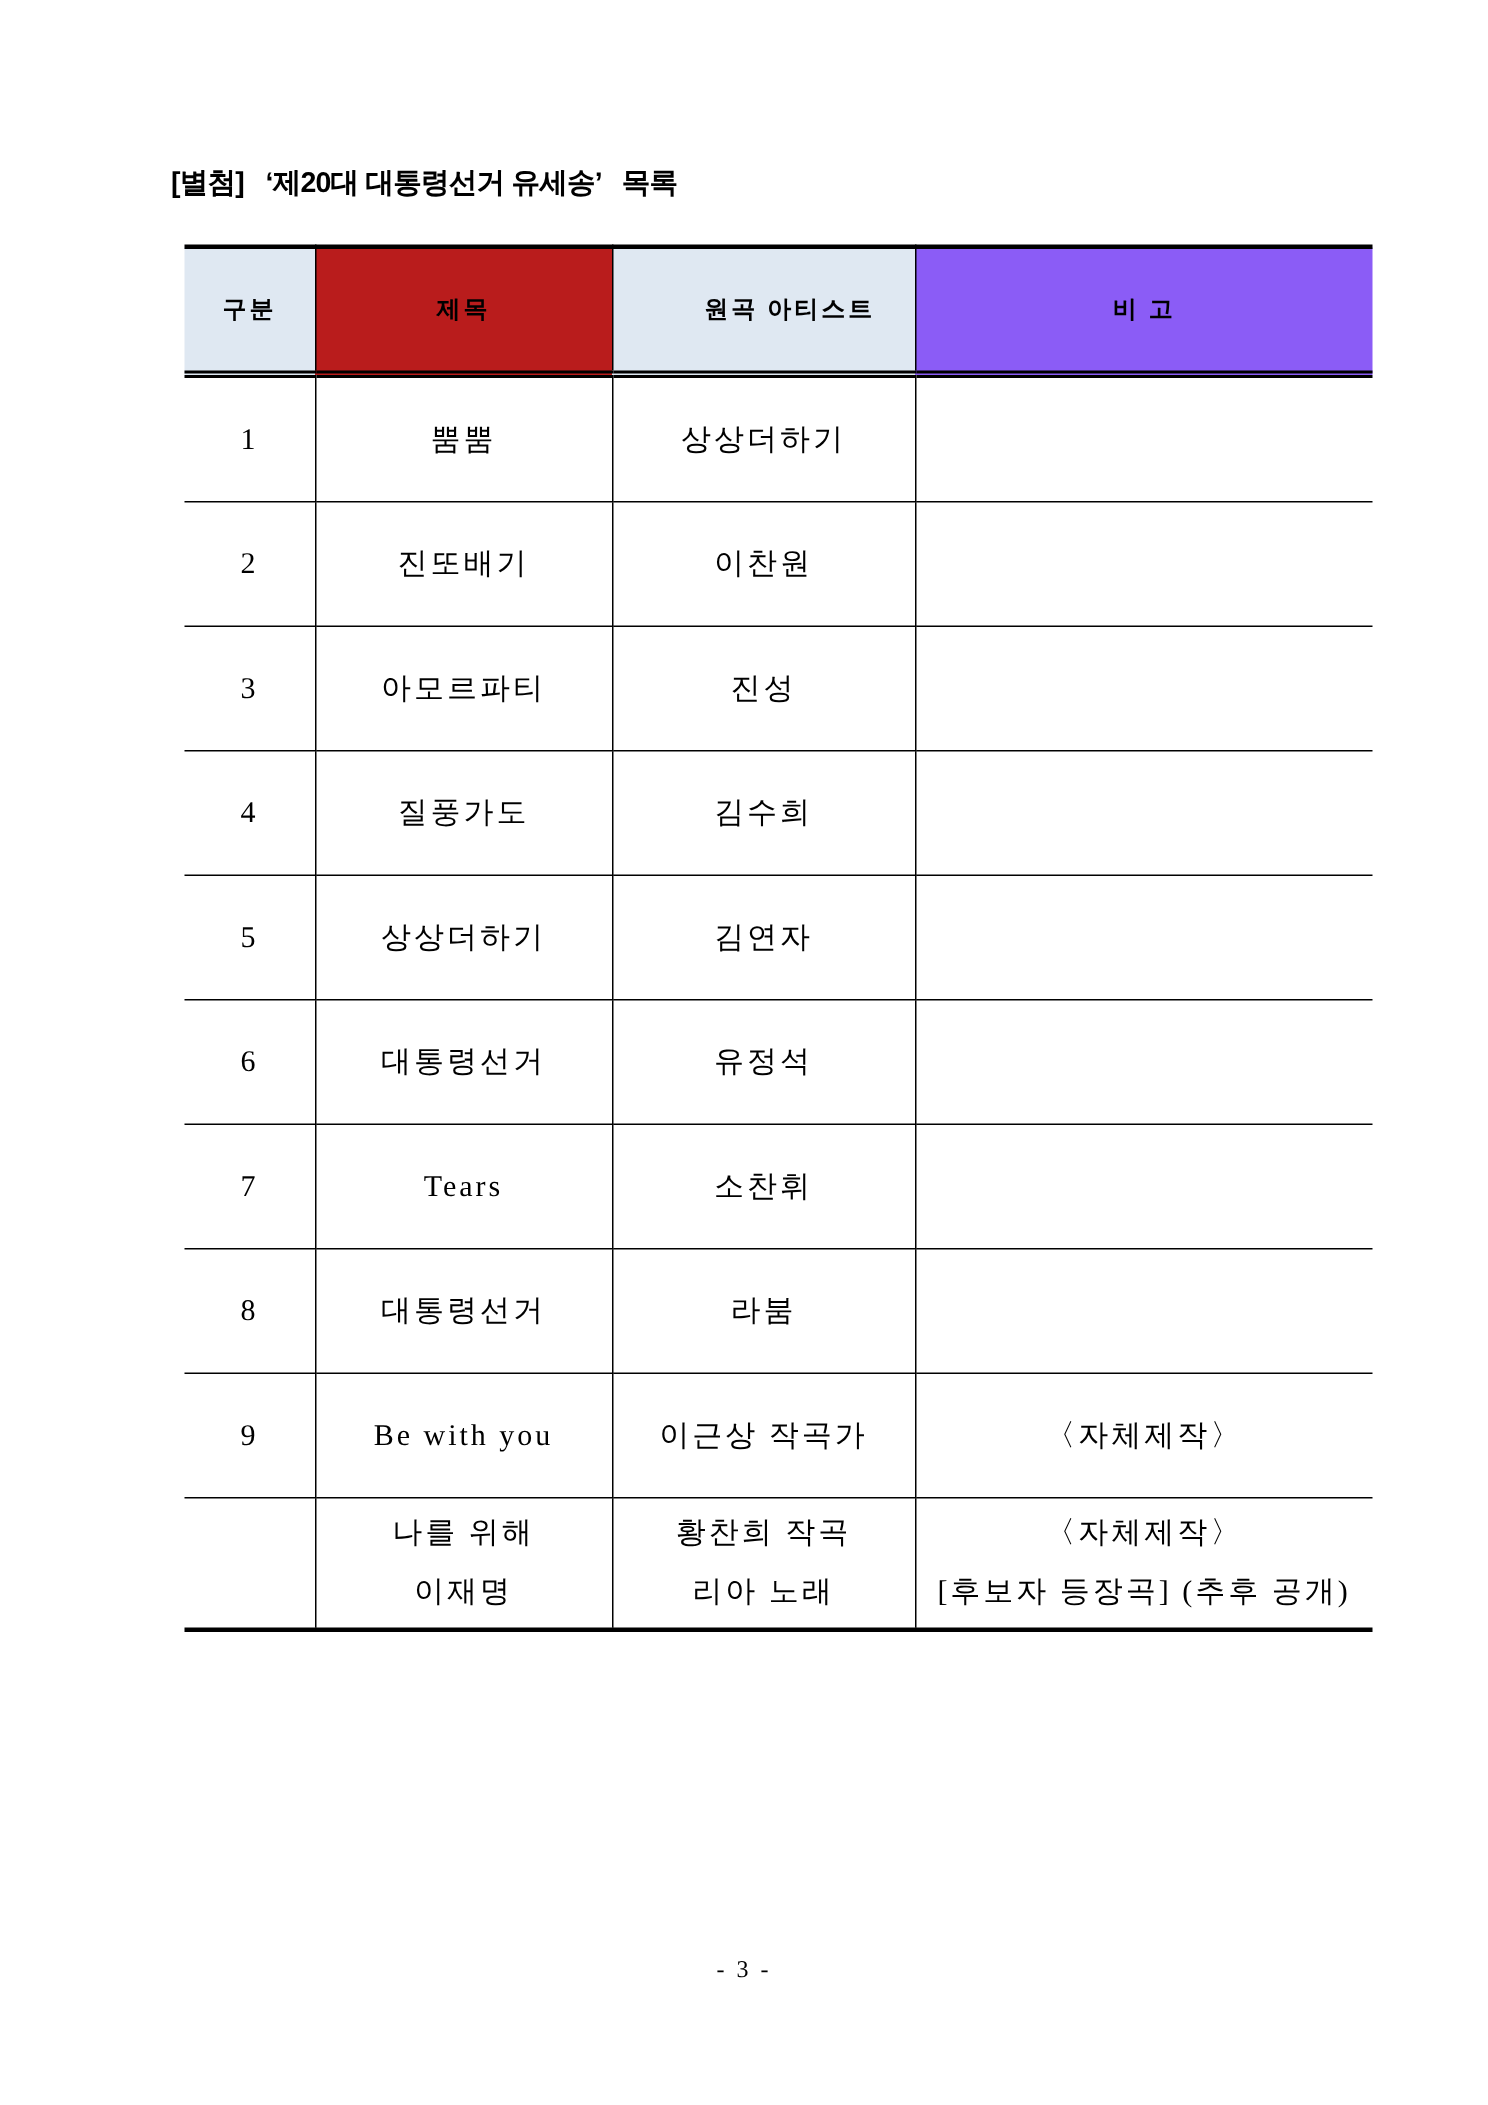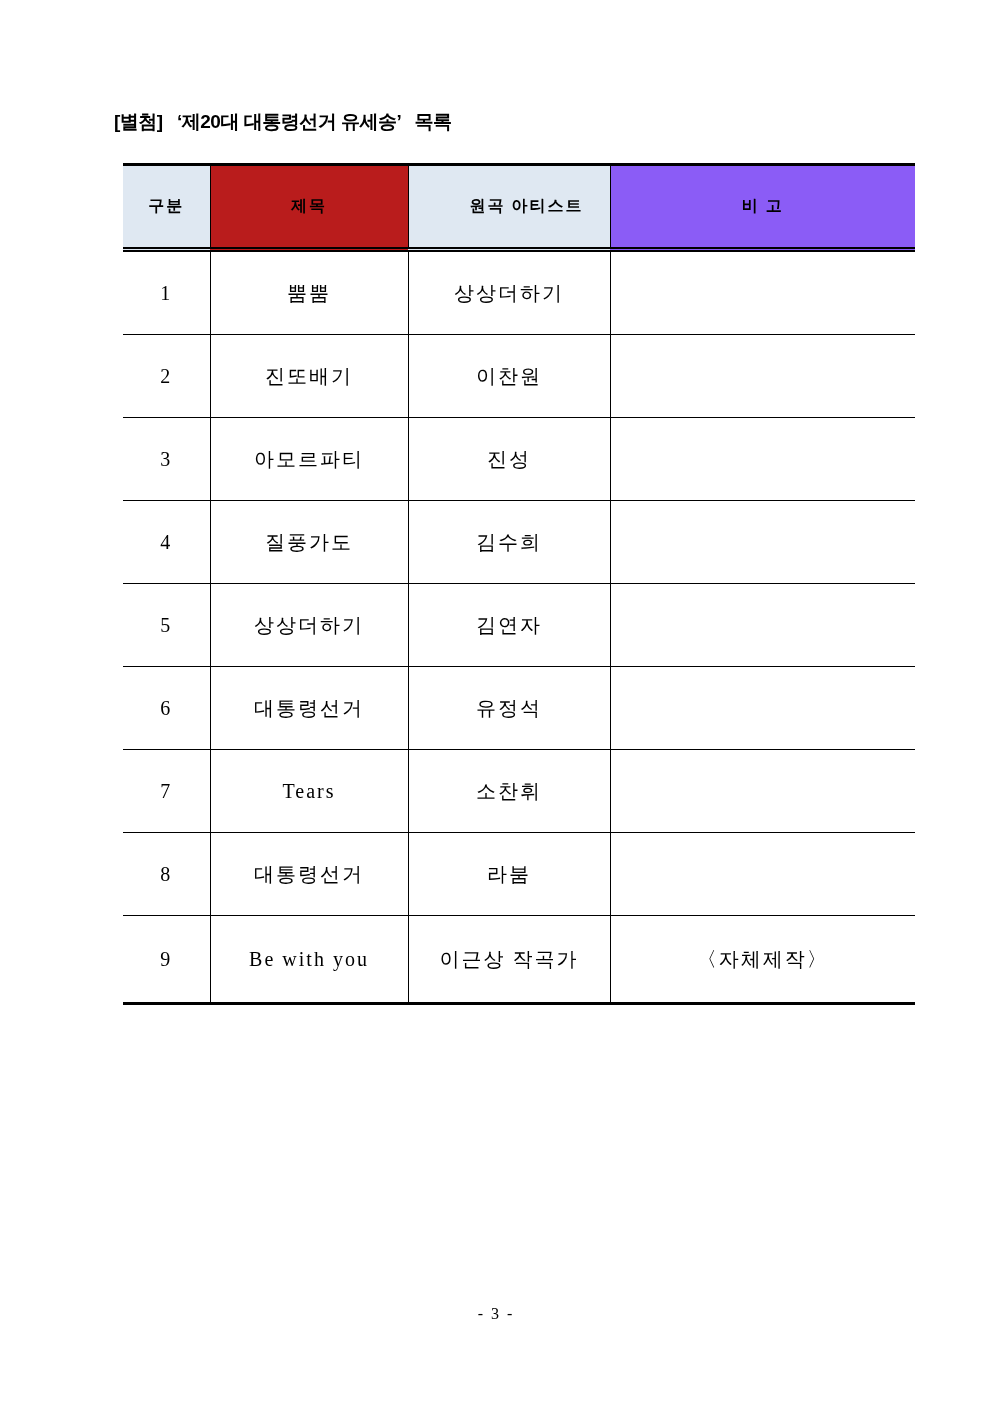--- a/index.html
+++ b/index.html
@@ -150,16 +150,25 @@
         <td>대통령선거</td>
         <td>라붐</td>
         <td></td>
       </tr>
       <tr>
         <td>9</td>
         <td>Be with you</td>
         <td>이근상 작곡가</td>
         <td>〈자체제작〉</td>
       </tr>
+      <tr>
+        <td></td>
+        <td>나를 위해
+이재명</td>
+        <td>황찬희 작곡
+리아 노래</td>
+        <td>〈자체제작〉
+[후보자 등장곡] (추후 공개)</td>
+      </tr>
     </tbody>
 </table>
 
 <div class="page-footer">- 3 -</div>
 
 </body></html>

